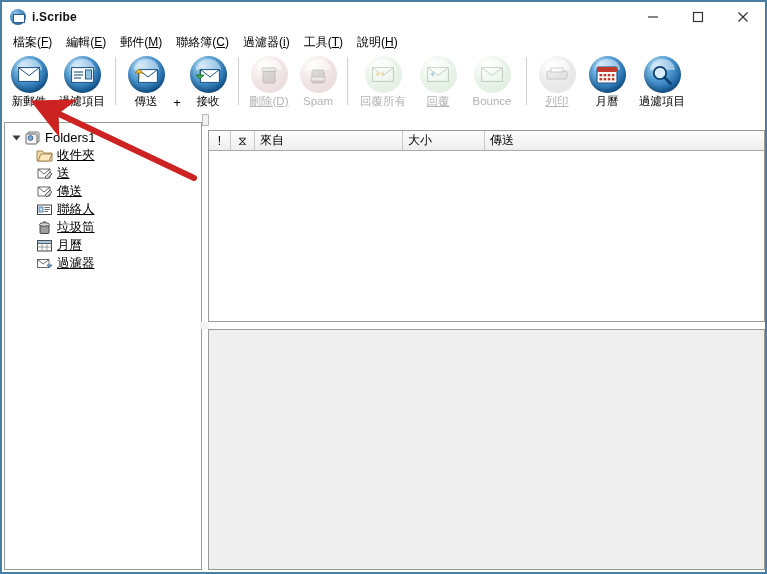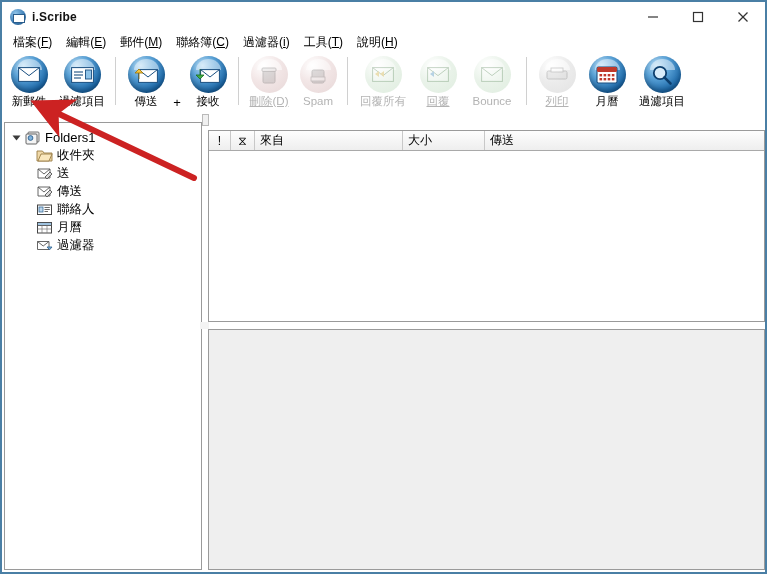--- a/index.html
+++ b/index.html
@@ -140,20 +140,21 @@
     width: 0; height: 0; flex: none;
     border-left: 5px solid #3a3a3a;
     border-top: 4px solid transparent;
     border-bottom: 4px solid transparent;
     transform: rotate(90deg);
     margin-right: 5px; margin-left: 1px;
   }
   .tree-node {
     display: flex; align-items: center; height: 18px;
     padding-left: 25px;
+    text-decoration: underline;
   }
   .node-icon { width: 17px; height: 15px; flex: none; margin-right: 4px; position: relative; }
   .node-label { font-size: 12.5px; color: #000; line-height: 15px; }
   .root-label { font-size: 13px; color: #000; }
   .root-icon { width: 17px; height: 15px; flex: none; margin-right: 4px; position: relative; }
 
   .pane-list {
     position: absolute; left: 206px; top: 128px;
     width: 557px; height: 192px;
     background: #ffffff;
@@ -519,20 +520,30 @@
               <g stroke="#444" stroke-width=".8">
                 <line x1="8.5" y1="5.5" x2="13.8" y2="5.5"></line>
                 <line x1="8.5" y1="7.5" x2="13.8" y2="7.5"></line>
                 <line x1="8.5" y1="9.5" x2="12" y2="9.5"></line>
               </g>
             </svg>
         </div>
         <div class="node-label">聯絡人</div>
       </div>
 
+      <div class="tree-node">
+        <div class="node-icon">
+          <svg width="17" height="15" viewBox="0 0 17 15">
+              <rect x="4" y="4.5" width="9" height="9" rx="1" fill="#9e9e9e" stroke="#3a3a3a" stroke-width=".9"></rect>
+              <ellipse cx="8.5" cy="4.5" rx="5" ry="1.8" fill="#d8d8d8" stroke="#3a3a3a" stroke-width=".9"></ellipse>
+              <rect x="7.5" y="1" width="2" height="2" fill="#6e6e6e"></rect>
+            </svg>
+        </div>
+        <div class="node-label">垃圾筒</div>
+      </div>
 
       <div class="tree-node">
         <div class="node-icon">
           <svg width="17" height="15" viewBox="0 0 17 15">
               <rect x="1.5" y="2.5" width="14" height="10.5" fill="#fff" stroke="#444" stroke-width="1"></rect>
               <rect x="1.5" y="2.5" width="14" height="3" fill="#9fc3e0" stroke="#444" stroke-width=".8"></rect>
               <g stroke="#7a7a7a" stroke-width=".7">
                 <line x1="6" y1="5.5" x2="6" y2="13"></line>
                 <line x1="11" y1="5.5" x2="11" y2="13"></line>
                 <line x1="1.5" y1="9" x2="15.5" y2="9"></line>

